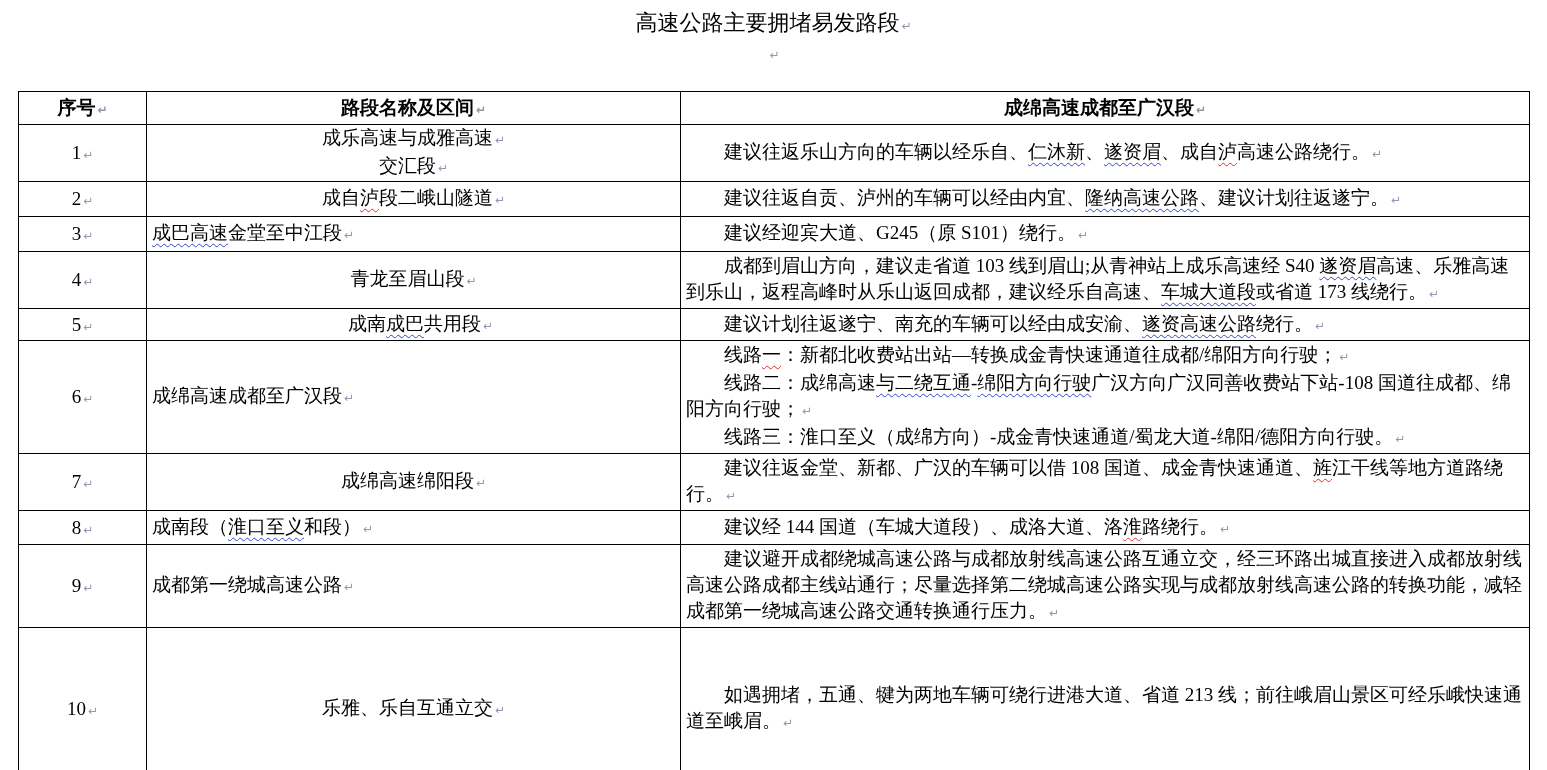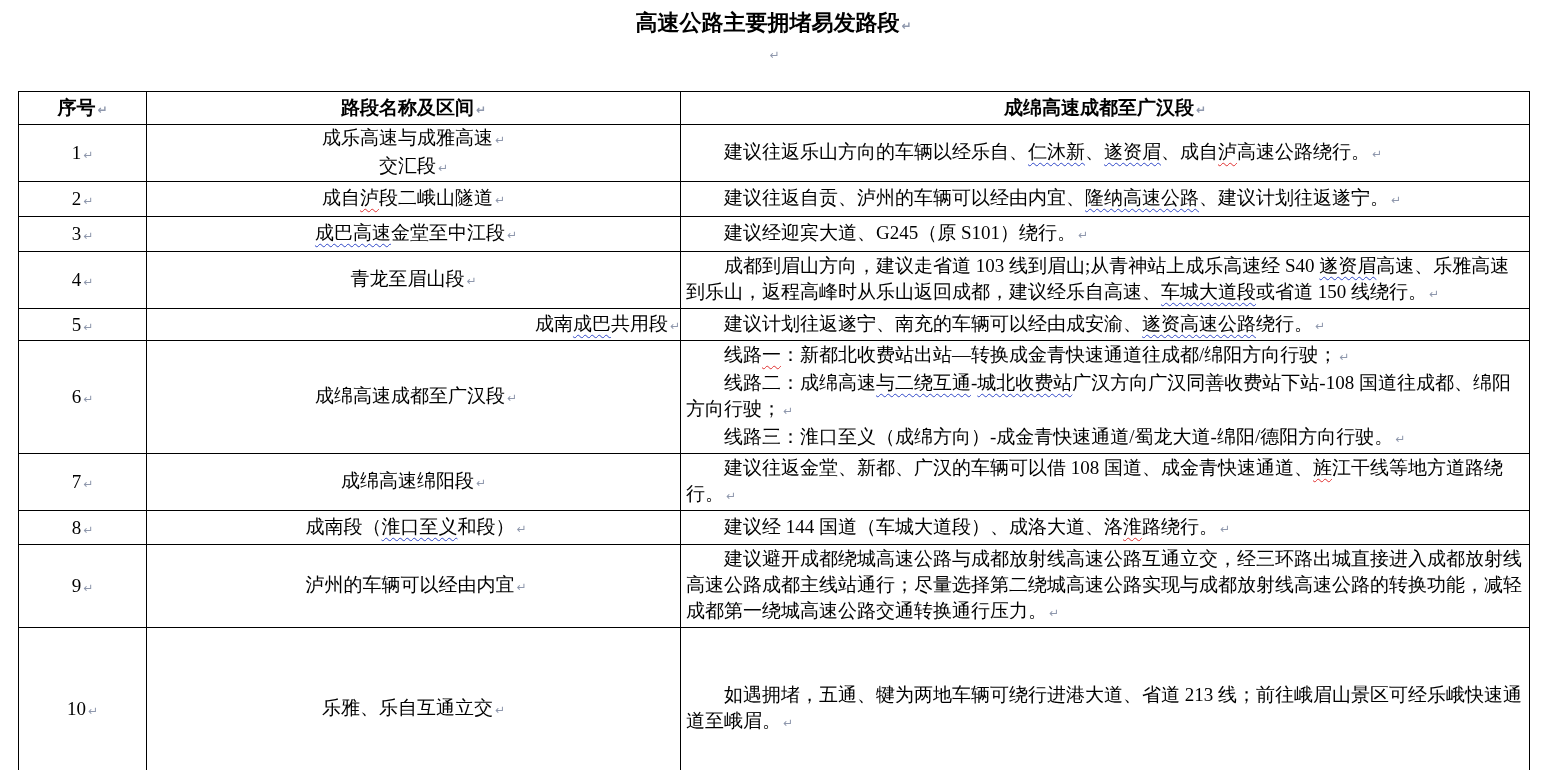--- a/index.html
+++ b/index.html
@@ -7,21 +7,21 @@
     padding: 0;
     background: #ffffff;
     width: 1547px;
     height: 770px;
     overflow: hidden;
     font-family: "Liberation Serif", "DejaVu Serif", serif;
     color: #000000;
   }
   .doc-title {
     text-align: center;
-    font-weight: bold;
+    font-weight: normal;
     font-size: 22px;
     line-height: 24px;
     padding-top: 11px;
   }
   .empty-line {
     text-align: center;
     height: 31px;
     line-height: 31px;
   }
   table.congestion-table {
@@ -45,22 +45,22 @@
   .cell-no {
     text-align: center;
     font-size: 19px;
   }
   .cell-name {
     font-size: 19px;
     line-height: 26px;
     margin-left: 34px;
   }
   .cell-name.align-center { text-align: center; }
-  .cell-name.align-left { text-align: center; padding-left: 5px; }
-  .cell-name.align-left-indent { text-align: right; padding-left: 14px; }
+  .cell-name.align-left { text-align: left; padding-left: 5px; }
+  .cell-name.align-left-indent { text-align: center; padding-left: 14px; }
   .cell-detail {
     font-size: 19px;
     line-height: 26px;
     padding: 1px 5px;
   }
   .para {
     text-indent: 38px;
     margin: 0;
   }
   .name-line { margin: 0; }
@@ -143,40 +143,40 @@
         <td class="cell-detail">
           <div class="para"><span>建议经迎宾大道、G245（原 S101）绕行。</span><span class="pilcrow">↵</span></div>
         </td>
       </tr>
       <tr style="height: 55px;">
         <td class="cell-no"><span>4</span><span class="pilcrow">↵</span></td>
         <td class="cell-name align-center">
           <div class="name-line"><span>青龙至眉山段</span><span class="pilcrow">↵</span></div>
         </td>
         <td class="cell-detail">
-          <div class="para"><span>成都到眉山方向，建议走省道 103 线到眉山;从青神站上成乐高速经 S40 </span><span class="wavy-blue">遂资眉</span><span>高速、乐雅高速到乐山，返程高峰时从乐山返回成都，建议经乐自高速、</span><span class="wavy-blue">车城大道段</span><span>或省道 150 线绕行。</span><span class="pilcrow">↵</span></div>
+          <div class="para"><span>成都到眉山方向，建议走省道 103 线到眉山;从青神站上成乐高速经 S40 </span><span class="wavy-blue">遂资眉</span><span>高速、乐雅高速到乐山，返程高峰时从乐山返回成都，建议经乐自高速、</span><span class="wavy-blue">车城大道段</span><span>或省道 173 线绕行。</span><span class="pilcrow">↵</span></div>
         </td>
       </tr>
       <tr style="height: 32px;">
         <td class="cell-no"><span>5</span><span class="pilcrow">↵</span></td>
         <td class="cell-name align-left-indent">
           <div class="name-line"><span>成南</span><span class="wavy-blue">成巴</span><span>共用段</span><span class="pilcrow">↵</span></div>
         </td>
         <td class="cell-detail">
           <div class="para"><span>建议计划往返遂宁、南充的车辆可以经由成安渝、</span><span class="wavy-blue">遂资高速公路</span><span>绕行。</span><span class="pilcrow">↵</span></div>
         </td>
       </tr>
       <tr style="height: 106px;">
         <td class="cell-no"><span>6</span><span class="pilcrow">↵</span></td>
         <td class="cell-name align-left">
           <div class="name-line"><span>成绵高速成都至广汉段</span><span class="pilcrow">↵</span></div>
         </td>
         <td class="cell-detail">
           <div class="para"><span>线路</span><span class="wavy-red">一</span><span>：新都北收费站出站—转换成金青快速通道往成都/绵阳方向行驶；</span><span class="pilcrow">↵</span></div>
-          <div class="para"><span>线路二：成绵高速</span><span class="wavy-blue">与二绕互通</span><span>-</span><span class="wavy-blue">城北收费站</span><span>广汉方向广汉同善收费站下站-108 国道往成都、绵阳方向行驶；</span><span class="pilcrow">↵</span></div>
+          <div class="para"><span>线路二：成绵高速</span><span class="wavy-blue">与二绕互通</span><span>-</span><span class="wavy-blue">绵阳方向行驶</span><span>广汉方向广汉同善收费站下站-108 国道往成都、绵阳方向行驶；</span><span class="pilcrow">↵</span></div>
           <div class="para"><span>线路三：淮口至义（成绵方向）-成金青快速通道/蜀龙大道-绵阳/德阳方向行驶。</span><span class="pilcrow">↵</span></div>
         </td>
       </tr>
       <tr style="height: 54px;">
         <td class="cell-no"><span>7</span><span class="pilcrow">↵</span></td>
         <td class="cell-name align-center">
           <div class="name-line"><span>成绵高速绵阳段</span><span class="pilcrow">↵</span></div>
         </td>
         <td class="cell-detail">
           <div class="para"><span>建议往返金堂、新都、广汉的车辆可以借 108 国道、成金青快速通道、</span><span class="wavy-red">旌</span><span>江干线等地方道路绕行。</span><span class="pilcrow">↵</span></div>
@@ -187,21 +187,21 @@
         <td class="cell-name align-left">
           <div class="name-line"><span>成南段（</span><span class="wavy-blue">淮口至义</span><span>和段）</span><span class="pilcrow">↵</span></div>
         </td>
         <td class="cell-detail">
           <div class="para"><span>建议经 144 国道（车城大道段）、成洛大道、洛</span><span class="wavy-red">淮</span><span>路绕行。</span><span class="pilcrow">↵</span></div>
         </td>
       </tr>
       <tr style="height: 79px;">
         <td class="cell-no"><span>9</span><span class="pilcrow">↵</span></td>
         <td class="cell-name align-left">
-          <div class="name-line"><span>泸州的车辆可以经由内宜</span><span class="pilcrow">↵</span></div>
+          <div class="name-line"><span>成都第一绕城高速公路</span><span class="pilcrow">↵</span></div>
         </td>
         <td class="cell-detail">
           <div class="para"><span>建议避开成都绕城高速公路与成都放射线高速公路互通立交，经三环路出城直接进入成都放射线高速公路成都主线站通行；尽量选择第二绕城高速公路实现与成都放射线高速公路的转换功能，减轻成都第一绕城高速公路交通转换通行压力。</span><span class="pilcrow">↵</span></div>
         </td>
       </tr>
       <tr style="height: 163px;">
         <td class="cell-no"><span>10</span><span class="pilcrow">↵</span></td>
         <td class="cell-name align-center">
           <div class="name-line"><span>乐雅、乐自互通立交</span><span class="pilcrow">↵</span></div>
         </td>

